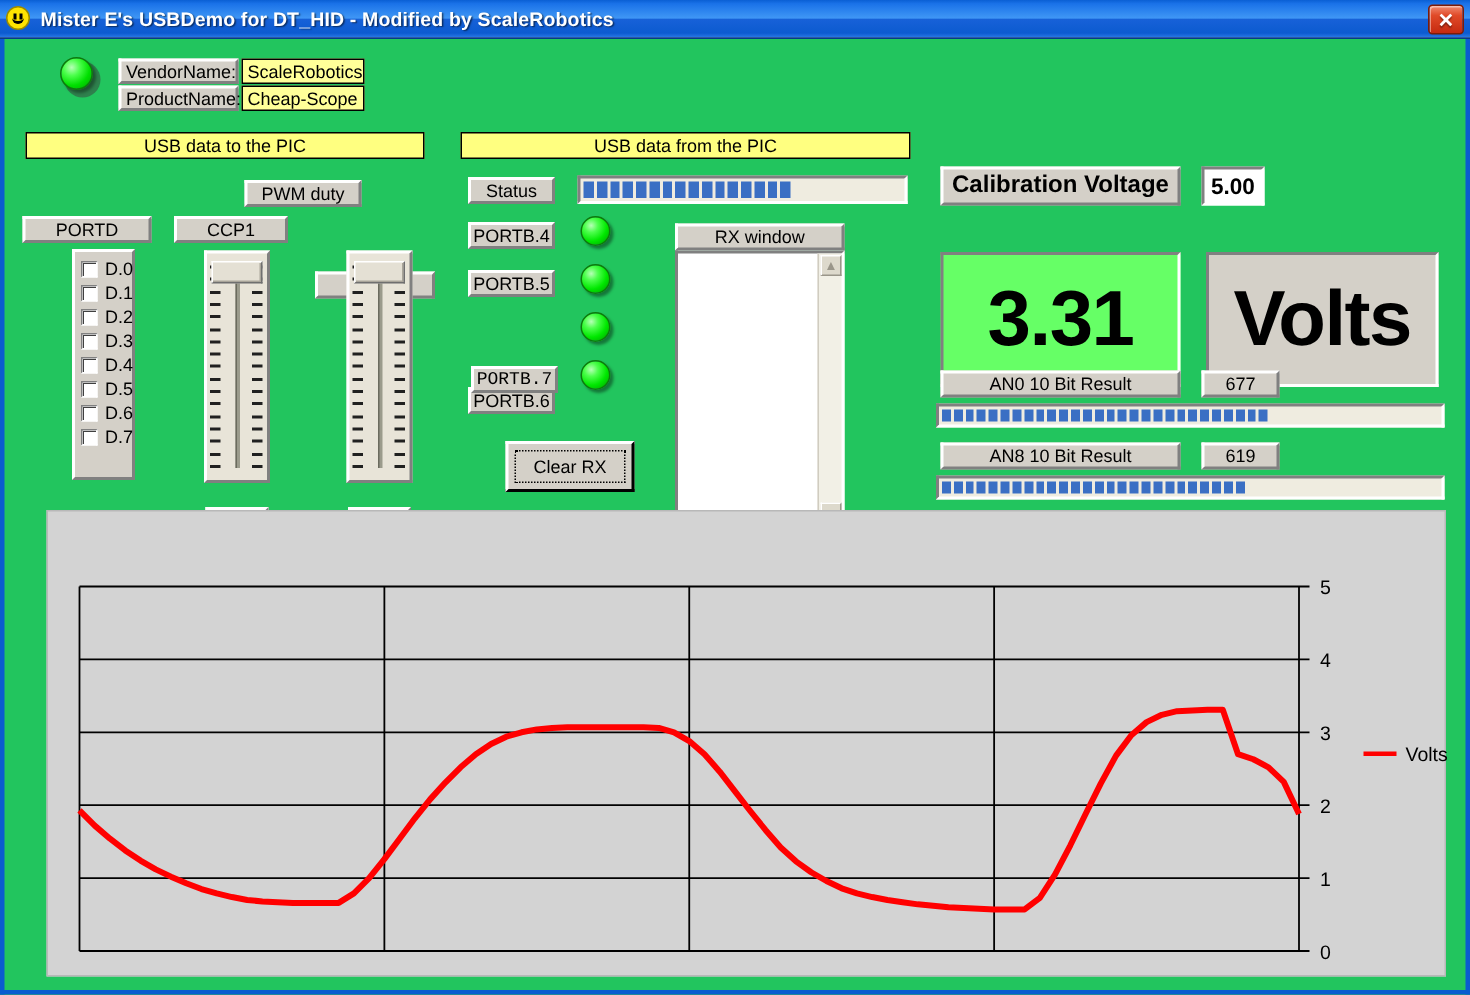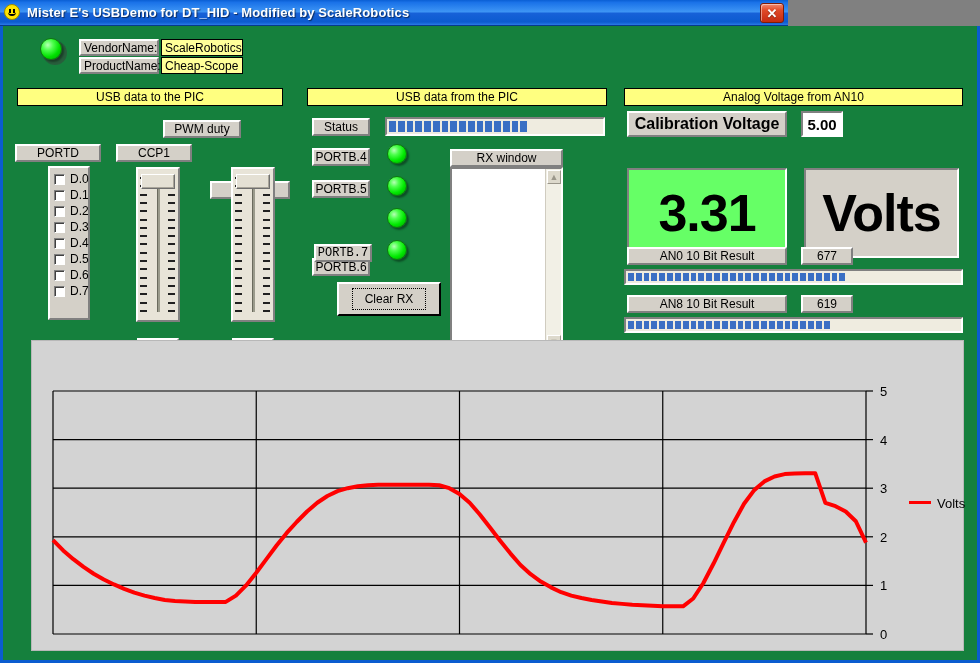--- a/index.html
+++ b/index.html
@@ -6,21 +6,21 @@
   html, body { margin:0; padding:0; }
   body {
     width:980px; height:663px; overflow:hidden;
     font-family:"Liberation Sans", sans-serif;
     background:#808080;
   }
   #app { position:relative; width:980px; height:663px; }
 
   
   .titlebar {
-    position:absolute; left:0; top:0; width:788px; height:26px;
+    position:absolute; left:0; top:0; width:980px; height:26px;
     background:linear-gradient(to bottom,#0a5fd4 0%,#1a72e8 10%,#3f96f5 48%,#1761d8 52%,#0c5bd0 88%,#2a7ae6 100%);
     display:flex; align-items:center;
     border-bottom:1px solid #063a8c;
     text-align:right;
   }
   .tb-icon { width:18px; height:18px; margin-left:4px; margin-right:5px; flex:none; position:relative; }
   .smiley { width:16px; height:16px; border-radius:50%; background:#ffe400; border:1px solid #9a8a00; position:relative; }
   .smiley .eye { position:absolute; width:2px; height:4px; background:#000; top:4px; }
   .smiley .eye.l { left:4px; } .smiley .eye.r { right:4px; }
   .smiley .mouth { position:absolute; left:3px; right:3px; bottom:3px; height:4px;
@@ -35,21 +35,21 @@
     border:1px solid #7c1c08; border-radius:3px;
     box-shadow:inset 1px 1px 0 rgba(255,255,255,.45);
     display:flex; align-items:center; justify-content:center;
     color:#fff; font-size:13px; font-weight:bold; line-height:1; cursor:pointer;
     text-shadow:0 1px 1px rgba(0,0,0,.4);
   }
 
   
   .winbody {
     position:absolute; left:0; top:26px; width:980px; height:637px;
-    background:#15803d;
+    background:#22c55e;
     border-left:3px solid #0a5ccf; border-right:3px solid #0a5ccf; border-bottom:3px solid #0a5ccf;
   }
 
   
   .label3d {
     background:#d4d0c8;
     border:2px solid; border-color:#ffffff #808080 #808080 #ffffff;
     font-size:12px; color:#000; display:flex; align-items:center; justify-content:center;
     text-align:center; white-space:nowrap;
   }
@@ -372,34 +372,33 @@
     <div class="label3d abs" style="left:309px; top:186px; width:58px; height:18px;margin-top:46px;">PORTB.6</div>
     <div class="abs" style="left:384px; top:182px;">
       <div class="led-sm"></div>
       </div>
 
     <div class="label3d abs" style="left:311px; top:218px; width:58px; height:18px;font-family:Liberation Mono, monospace;">PORTB.7</div>
     <div class="abs" style="left:384px; top:214px;">
       <div class="led-sm"></div>
       </div>
 
-    <div class="btn-dotted" style="left:334px; top:256px; width:104px; height:34px;text-align:right;">
+    <div class="btn-dotted" style="left:334px; top:268px; width:86px; height:34px;text-align:right;">
       <span class="inner">Clear RX</span>
     </div>
 
     <div class="label3d abs" style="left:447px; top:123px; width:113px; height:18px;">RX window</div>
     <div class="rxbox" style="left:447px; top:141px; width:113px; height:185px;">
       <span style="display:block;font-size:12px;padding:2px;"></span>
       <div class="scrollbar">
         <div class="sb-btn up">▲</div>
         <div class="sb-btn down">▼</div>
       </div>
     </div>
 
-    <div class="yellowbar abs" style="left:621px; top:62px; width:339px; height:18px;">Analog Voltage from AN10</div>
 
     <div class="label3d abs" style="left:624px; top:85px; width:160px; height:26px; font-size:16px; font-weight:bold;">Calibration Voltage</div>
     <div class="field-white abs" style="left:798px; top:85px; width:42px; height:26px; font-size:15px;">5.00</div>
 
     <div class="bigval" style="left:624px; top:142px; width:160px; height:90px;">3.31</div>
     <div class="bigunit" style="left:801px; top:142px; width:155px; height:90px;">Volts</div>
 
     <div class="label3d abs" style="left:624px; top:221px; width:160px; height:18px;">AN0 10 Bit Result</div>
     <div class="label3d abs" style="left:798px; top:221px; width:52px; height:18px;">677</div>
     <div class="pbar" id="an0-bar" style="left:621px; top:243px; width:339px; height:16px;">

